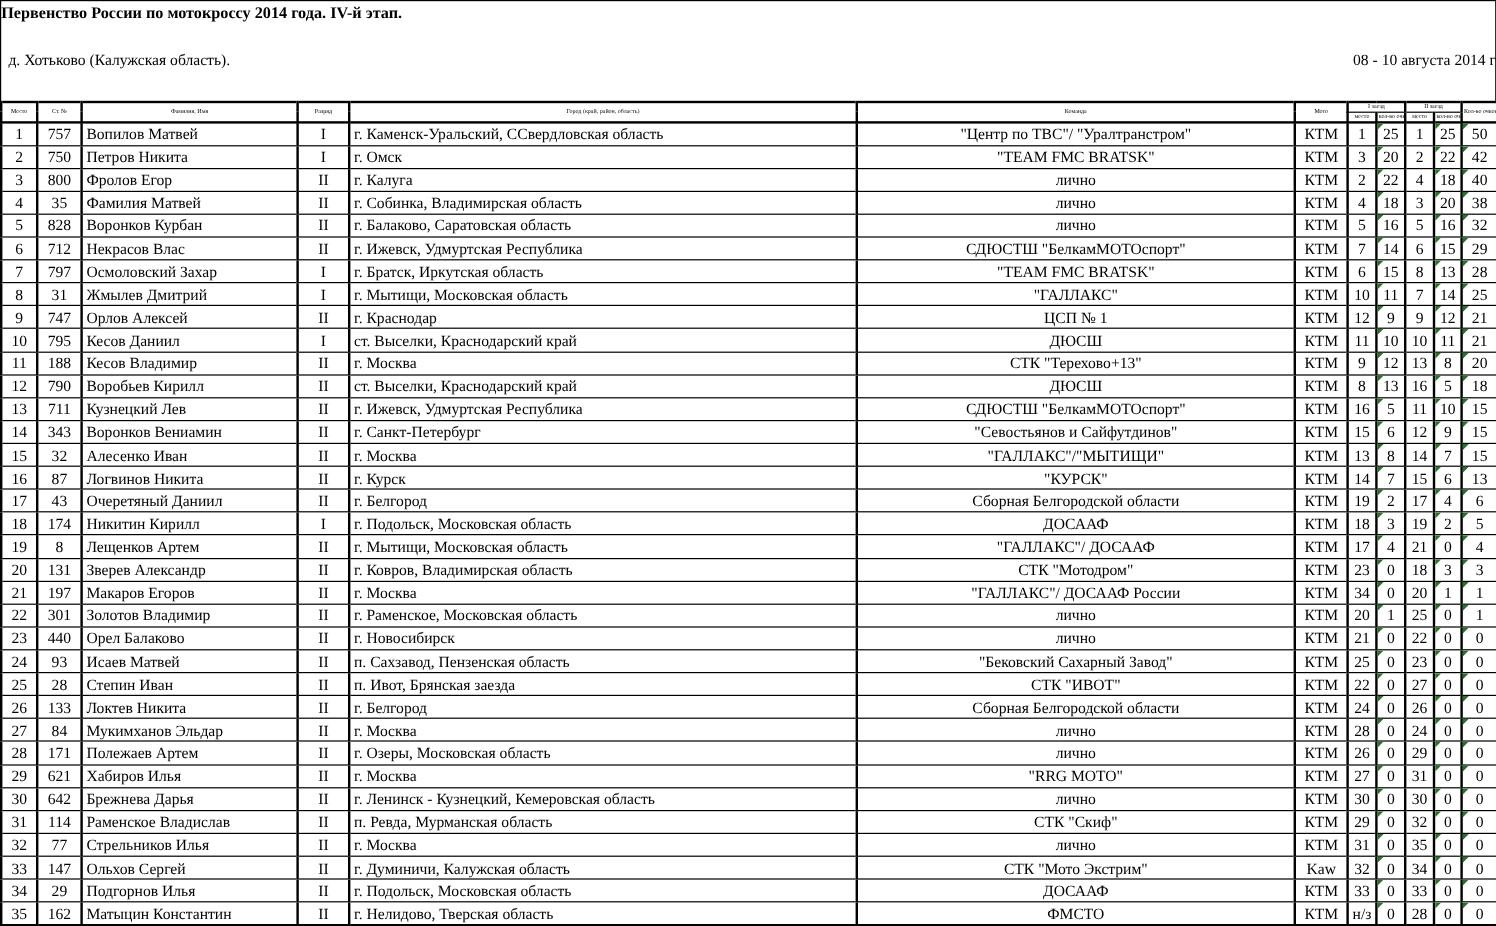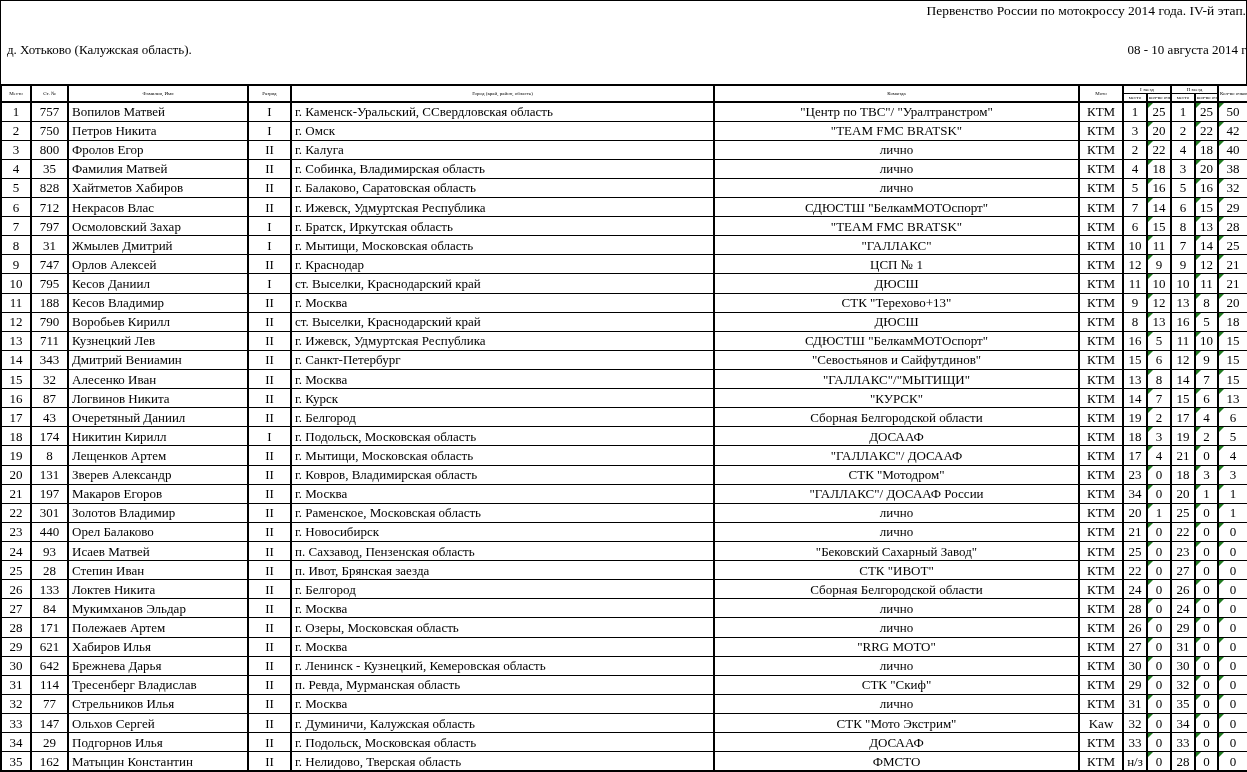--- a/index.html
+++ b/index.html
@@ -4,21 +4,21 @@
 <style>
   html,body { margin:0; padding:0; background:#ffffff; }
   .page {
     position:relative; width:1247px; height:772px; background:#fff;
     font-family:"Liberation Serif", serif; color:#000; overflow:hidden;
   }
   .title-block {
     position:absolute; top:0; left:0; width:1245px; height:84px;
     border-top:1px solid #000; border-left:1px solid #000; border-right:1px solid #000;
   }
-  .t-line1 { position:absolute; top:2px; left:0; width:100%; text-align:right; font-weight:normal; font-size:13.5px; }
+  .t-line1 { position:absolute; top:2px; left:0; width:100%; text-align:left; font-weight:bold; font-size:13.5px; }
   .t-line2 { position:absolute; top:20px; left:0; width:100%; text-align:center; font-weight:bold; font-size:13.5px; word-spacing:4px; }
   .t-venue { position:absolute; top:41px; left:6px; font-size:13px; }
   .t-dates { position:absolute; top:41px; left:0; width:100%; text-align:right; font-size:13px;margin-left:22px; }
   .t-class { position:absolute; top:61px; left:0; width:100%; text-align:center; font-weight:bold; font-style:italic; font-size:13.5px; }
   .t-class sup { font-size:9px; }
 
   table.results {
     position:absolute; top:84px; left:0; width:1247px; height:688px;
     border-collapse:collapse; table-layout:fixed;
     border:2px solid #000; font-size:13px;
@@ -142,21 +142,21 @@
           <td class="col-moto">КТМ</td>
           <td class="col-h1_place">4</td>
           <td class="col-h1_pts"><span class="tri" style="border-top-color: rgb(31, 122, 31);"></span>18</td>
           <td class="col-h2_place">3</td>
           <td class="col-h2_pts"><span class="tri" style="border-top-color: rgb(31, 122, 31);"></span>20</td>
           <td class="col-total"><span class="tri" style="border-top-color: rgb(31, 122, 31);"></span>38</td>
         </tr>
         <tr>
           <td class="col-pos">5</td>
           <td class="col-num">828</td>
-          <td class="col-name">Хайтметов Хабиров</td>
+          <td class="col-name">Воронков Курбан</td>
           <td class="col-rank">II</td>
           <td class="col-city">г. Балаково, Саратовская область</td>
           <td class="col-team">лично</td>
           <td class="col-moto">КТМ</td>
           <td class="col-h1_place">5</td>
           <td class="col-h1_pts"><span class="tri" style="border-top-color: rgb(31, 122, 31);"></span>16</td>
           <td class="col-h2_place">5</td>
           <td class="col-h2_pts"><span class="tri" style="border-top-color: rgb(31, 122, 31);"></span>16</td>
           <td class="col-total"><span class="tri" style="border-top-color: rgb(31, 122, 31);"></span>32</td>
         </tr>
@@ -268,21 +268,21 @@
           <td class="col-moto">КТМ</td>
           <td class="col-h1_place">16</td>
           <td class="col-h1_pts"><span class="tri" style="border-top-color: rgb(31, 122, 31);"></span>5</td>
           <td class="col-h2_place">11</td>
           <td class="col-h2_pts"><span class="tri" style="border-top-color: rgb(31, 122, 31);"></span>10</td>
           <td class="col-total"><span class="tri" style="border-top-color: rgb(31, 122, 31);"></span>15</td>
         </tr>
         <tr>
           <td class="col-pos">14</td>
           <td class="col-num">343</td>
-          <td class="col-name">Дмитрий Вениамин</td>
+          <td class="col-name">Воронков Вениамин</td>
           <td class="col-rank">II</td>
           <td class="col-city">г. Санкт-Петербург</td>
           <td class="col-team">"Севостьянов и Сайфутдинов"</td>
           <td class="col-moto">КТМ</td>
           <td class="col-h1_place">15</td>
           <td class="col-h1_pts"><span class="tri" style="border-top-color: rgb(31, 122, 31);"></span>6</td>
           <td class="col-h2_place">12</td>
           <td class="col-h2_pts"><span class="tri" style="border-top-color: rgb(31, 122, 31);"></span>9</td>
           <td class="col-total"><span class="tri" style="border-top-color: rgb(31, 122, 31);"></span>15</td>
         </tr>
@@ -506,21 +506,21 @@
           <td class="col-moto">КТМ</td>
           <td class="col-h1_place">30</td>
           <td class="col-h1_pts"><span class="tri" style="border-top-color: rgb(31, 122, 31);"></span>0</td>
           <td class="col-h2_place">30</td>
           <td class="col-h2_pts"><span class="tri" style="border-top-color: rgb(31, 122, 31);"></span>0</td>
           <td class="col-total"><span class="tri" style="border-top-color: rgb(31, 122, 31);"></span>0</td>
         </tr>
         <tr>
           <td class="col-pos">31</td>
           <td class="col-num">114</td>
-          <td class="col-name">Тресенберг Владислав</td>
+          <td class="col-name">Раменское Владислав</td>
           <td class="col-rank">II</td>
           <td class="col-city">п. Ревда, Мурманская область</td>
           <td class="col-team">СТК "Скиф"</td>
           <td class="col-moto">КТМ</td>
           <td class="col-h1_place">29</td>
           <td class="col-h1_pts"><span class="tri" style="border-top-color: rgb(31, 122, 31);"></span>0</td>
           <td class="col-h2_place">32</td>
           <td class="col-h2_pts"><span class="tri" style="border-top-color: rgb(31, 122, 31);"></span>0</td>
           <td class="col-total"><span class="tri" style="border-top-color: rgb(31, 122, 31);"></span>0</td>
         </tr>

